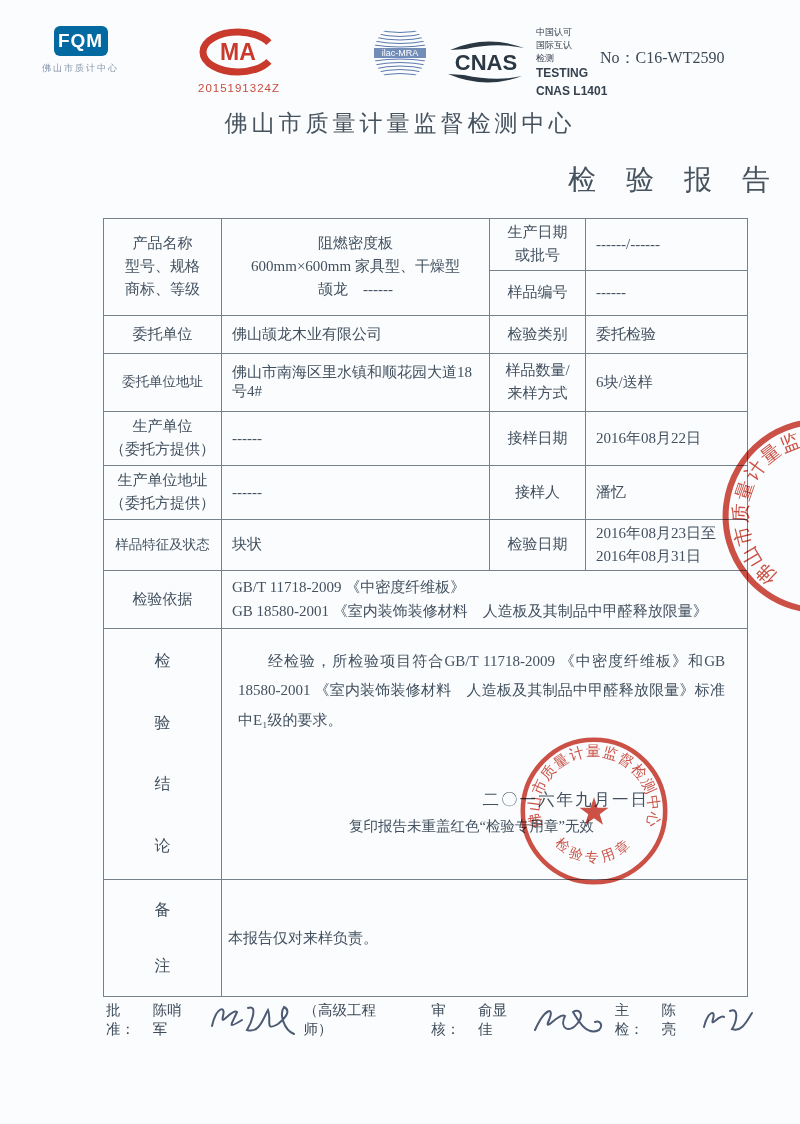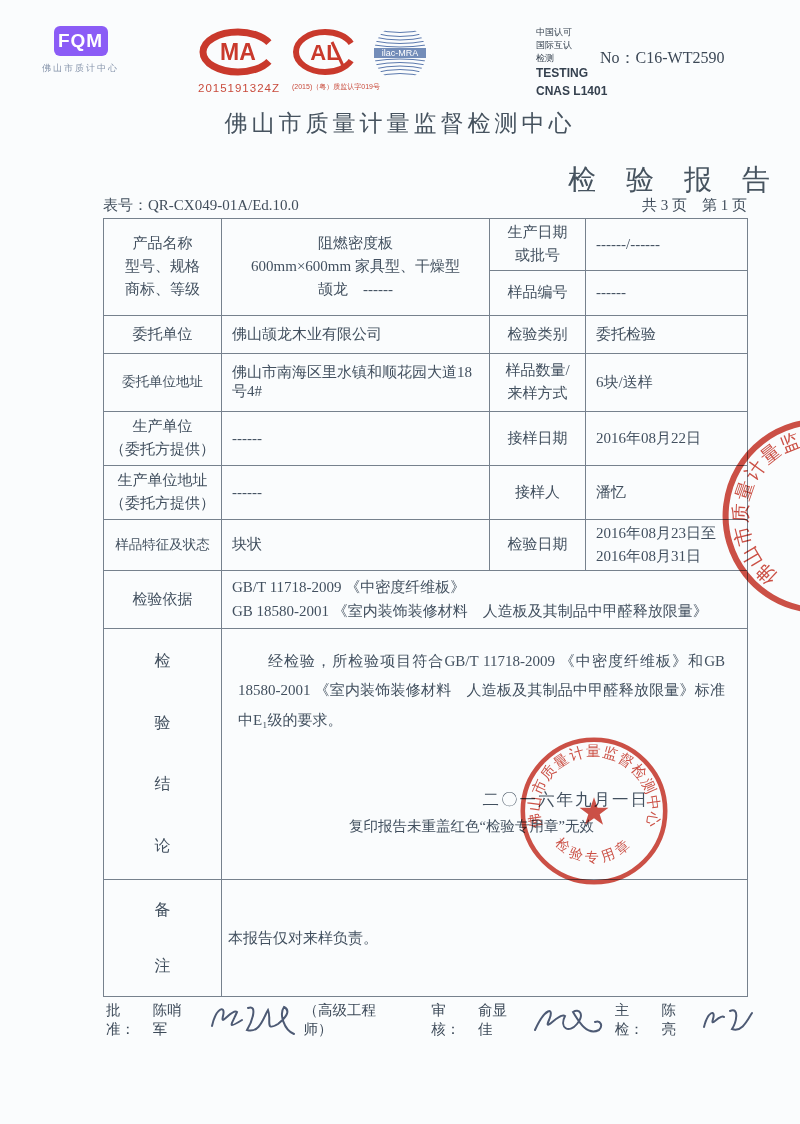--- a/index.html
+++ b/index.html
@@ -2,21 +2,21 @@
 <html><head>
 <meta charset="utf-8">
 <style>
   html,body{margin:0;padding:0;background:#e9eaea;}
   .page{position:relative;width:800px;height:1124px;margin:0 auto;background:#fafcfd;overflow:hidden;
         font-family:"Liberation Serif","DejaVu Serif",serif;color:#42505f;}
   .abs{position:absolute;}
 
   
   .logo-fqm{left:42px;top:26px;text-align:center;}
-  .fqm-box{width:54px;height:30px;margin:0 auto;background:#8b5cf6;border-radius:6px;color:#fff;
+  .fqm-box{width:54px;height:30px;margin:0 auto;background:#0369a1;border-radius:6px;color:#fff;
            font-family:"Liberation Sans",sans-serif;font-weight:bold;font-size:19px;line-height:30px;letter-spacing:1px;}
   .fqm-caption{margin-top:6px;font-size:9px;color:#8694ab;letter-spacing:2px;white-space:nowrap;}
   .logo-caption-red{margin-top:2px;text-align:left;color:#c94b3c;font-family:"Liberation Sans",sans-serif;}
   .cma-cap{font-size:11.5px;letter-spacing:1px;}
   .cal-cap{font-size:7px;}
   .logo-cma{left:198px;top:28px;}
   .logo-cal{left:292px;top:28px;}
   .logo-ilac{left:372px;top:24px;}
   .logo-cnas{left:436px;top:40px;}
   .cnas-caption{left:536px;top:26px;font-family:"Liberation Sans",sans-serif;font-size:9px;
@@ -66,28 +66,20 @@
   </div>
 
   <div class="abs logo-cma">
     <svg width="80" height="48" viewBox="0 0 80 48">
       <ellipse cx="40" cy="24" rx="35" ry="20" fill="none" stroke="#c9392c" stroke-width="7" pathLength="100" stroke-dasharray="88 12" stroke-dashoffset="-6"></ellipse>
       <text x="40" y="32" text-anchor="middle" font-family="Liberation Sans,sans-serif" font-weight="bold" font-size="23" fill="#c9392c">MA</text>
     </svg>
     <div class="logo-caption-red cma-cap">2015191324Z</div>
   </div>
 
-  <div class="abs logo-cal">
-    <svg width="66" height="48" viewBox="0 0 66 48">
-      <ellipse cx="33" cy="24" rx="29" ry="20" fill="none" stroke="#c9392c" stroke-width="6" pathLength="100" stroke-dasharray="88 12" stroke-dashoffset="-6"></ellipse>
-      <text x="33" y="32" text-anchor="middle" font-family="Liberation Sans,sans-serif" font-weight="bold" font-size="22" fill="#c9392c">AL</text>
-      <path d="M40,14 L52,40" stroke="#c9392c" stroke-width="3" fill="none"></path>
-    </svg>
-    <div class="logo-caption-red cal-cap">(2015)（粤）质监认字019号</div>
-  </div>
 
   <div class="abs logo-ilac">
     <svg width="56" height="58" viewBox="0 0 56 58">
       <defs>
         <clipPath id="ilacClip">
             <ellipse cx="28" cy="29" rx="26" ry="28"></ellipse>
           </clipPath>
       </defs>
       <g clip-path="url(#ilacClip)" stroke="#5b79ad" stroke-width="1">
         <path d="M2,5 Q28,12 54,5" fill="none"></path>
@@ -99,42 +91,43 @@
         <path d="M2,41 Q28,36 54,41" fill="none"></path>
           <path d="M2,45 Q28,39 54,45" fill="none"></path>
         <path d="M2,49 Q28,42 54,49" fill="none"></path>
           <path d="M2,53 Q28,46 54,53" fill="none"></path>
       </g>
       <rect x="2" y="24" width="52" height="10" fill="#5b79ad" opacity="0.85"></rect>
       <text x="28" y="32" text-anchor="middle" font-family="Liberation Sans,sans-serif" font-size="9" fill="#ffffff">ilac-MRA</text>
     </svg>
   </div>
 
+  <div class="abs logo-cnas">
+    <svg width="100" height="44" viewBox="0 0 100 44">
+      <path d="M14,10 Q50,-6 88,8 Q60,2 30,9 Z" fill="#2b3844"></path>
+      <path d="M12,34 Q50,50 86,36 Q60,42 28,35 Z" fill="#2b3844"></path>
+      <text x="50" y="30" text-anchor="middle" font-family="Liberation Sans,sans-serif" font-weight="bold" font-size="22" fill="#2b3844">CNAS</text>
+    </svg>
+  </div>
 
   <div class="abs cnas-caption">
     <div>中国认可</div>
     <div>国际互认</div>
     <div>检测</div>
     <div class="b">TESTING</div>
     <div class="b">CNAS L1401</div>
   </div>
 
   <div class="abs report-no">
     <span>No：</span><span>C16-WT2590</span>
   </div>
 
   <div class="abs org-title">佛山市质量计量监督检测中心</div>
   <div class="abs report-title">检验报告</div>
 
-  <div class="abs meta-row">
-    <div>
-      <span>表号：</span><span>QR-CX049-01A/Ed.10.0</span>
-    </div>
-    <div>共 3 页　第 1 页</div>
-  </div>
 
   <table class="report-table">
     <colgroup>
         <col style="width:118px">
         <col style="width:268px">
         <col style="width:96px">
         <col style="width:162px">
       </colgroup>
 
     <tbody>

